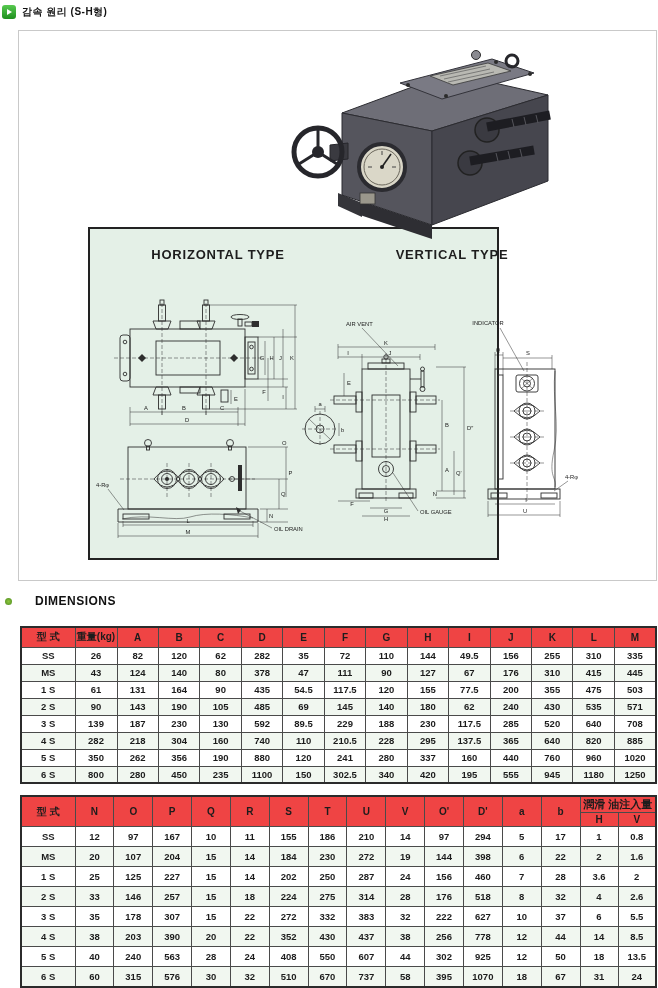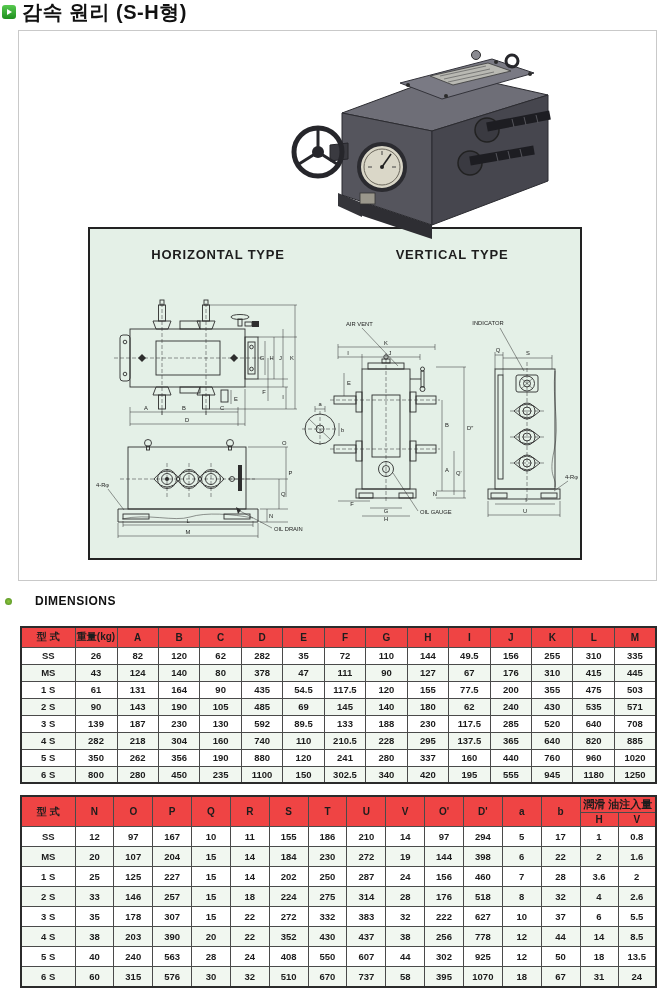--- a/index.html
+++ b/index.html
@@ -5,29 +5,29 @@
   * { margin:0; padding:0; box-sizing:border-box; }
   body { background:#fff; font-family:"Liberation Sans", sans-serif; }
   .page { position:relative; width:658px; height:988px; background:#fff; overflow:hidden; }
 
   
   .title-row { position:absolute; left:2px; top:2px; height:20px; display:flex; align-items:center; }
   .title-icon { width:14px; height:14px; border-radius:3px;
     background:linear-gradient(#57c94f,#1f8f1f); position:relative; margin-right:6px; }
   .title-icon::after { content:""; position:absolute; left:5px; top:3.5px;
     border-left:5px solid #fff; border-top:3.5px solid transparent; border-bottom:3.5px solid transparent; }
-  .page-title { font-size:20px; font-weight:bold; color:#111; letter-spacing:0.5px; }
+  .page-title { font-size:10px; font-weight:bold; color:#111; letter-spacing:0.5px; }
 
   
   .main-box { position:absolute; left:18px; top:30px; width:639px; height:551px;
     border:1px solid #c9c9c9; background:#fff; }
 
   .photo-wrap { position:absolute; left:280px; top:33px; width:300px; height:207px; z-index:2; }
 
-  .panel { position:absolute; left:88px; top:227px; width:494px; height:333px;
+  .panel { position:absolute; left:88px; top:227px; width:411px; height:333px;
     background:#e4f0e7; border:2px solid #222; z-index:1; }
   .panel svg { display:block; }
 
   
   .dims-row { position:absolute; left:5px; top:594px; display:flex; align-items:center;gap:18px; }
   .dims-bullet { width:7px; height:7px; border-radius:50%; background:radial-gradient(#8cc63f,#4e8a1e); margin-right:5px; }
   .dims-label { font-size:12px; font-weight:600; color:#111; letter-spacing:0.5px; }
 
   
   table { border-collapse:collapse; table-layout:fixed; width:637px; background:#fff;
@@ -505,21 +505,21 @@
             <td>571</td>
           </tr>
           <tr>
             <td>3 S</td>
             <td>139</td>
             <td>187</td>
             <td>230</td>
             <td>130</td>
             <td>592</td>
             <td>89.5</td>
-            <td>133</td>
+            <td>229</td>
             <td>188</td>
             <td>230</td>
             <td>117.5</td>
             <td>285</td>
             <td>520</td>
             <td>640</td>
             <td>708</td>
           </tr>
           <tr>
             <td>4 S</td>

